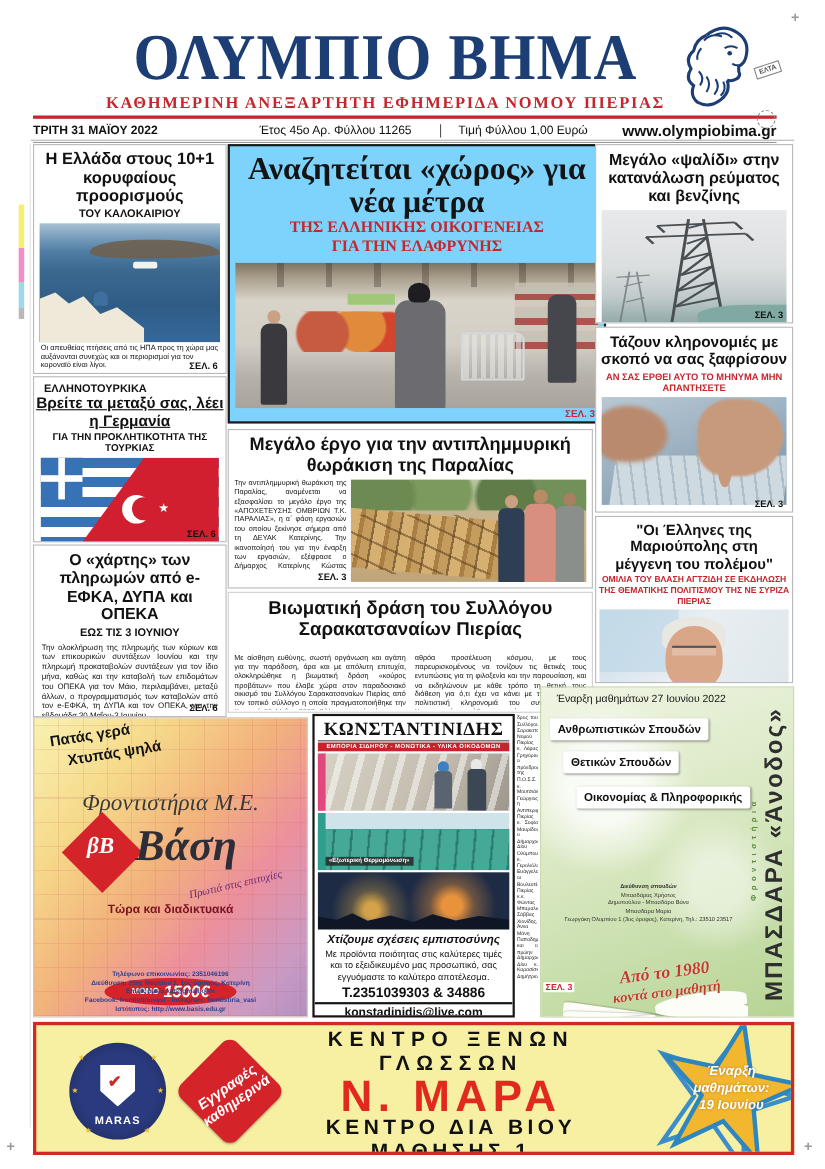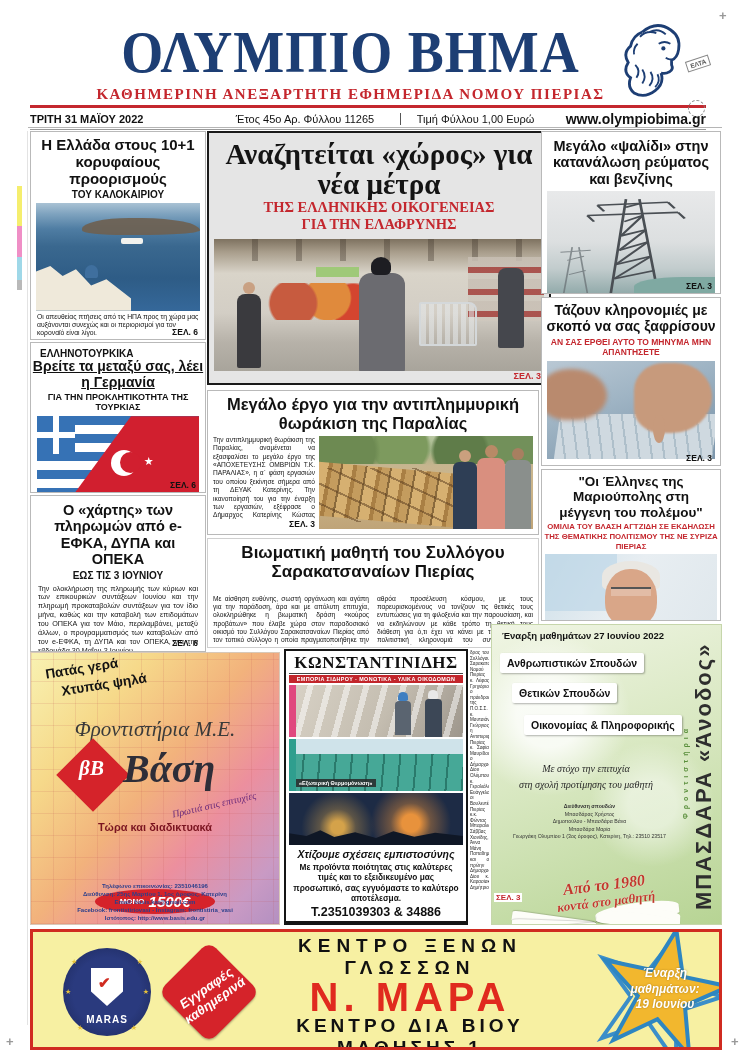--- a/index.html
+++ b/index.html
@@ -56,21 +56,21 @@
   #l2 .photo{margin:3px 6px 0;height:84px;}
   #l2 .pg{position:absolute;right:9px;bottom:2px;}
 
   #l3{left:30px;top:495px;width:176px;height:157px;}
   #l3 .ttl{font-size:14.5px;padding:6px 4px 0;}
   #l3 .sub{font-size:10px;margin-top:2px;}
   #l3 .body{font-size:7.2px;line-height:1.24;padding:4px 7px 0;}
   #l3 .pg{position:absolute;right:7px;bottom:3px;}
 
   
-  #cmain{position:absolute;left:207px;top:131px;width:344px;height:254px;background:#e5e5e5;
+  #cmain{position:absolute;left:207px;top:131px;width:344px;height:254px;background:#7dd3fc;
     border:2px solid #1a1a1a;overflow:hidden;}
   #cmain .ttl{font-family:"Liberation Serif",serif;font-size:29px;line-height:1.02;padding-top:7px;color:#141414;}
   #cmain .sub{font-family:"Liberation Serif",serif;font-size:14.5px;color:#c4272e;line-height:1.18;}
   #cmain .sub:first-of-type{margin-top:3px;}
   #cmain .photo{position:absolute;left:5px;right:5px;top:106px;height:132px;}
   #cmain .pg{position:absolute;right:8px;bottom:2px;font-size:9px;}
 
   #cflood{left:207px;top:390px;width:332px;height:145px;}
   #cflood .ttl{font-size:16.5px;padding-top:4px;}
   #cflood .row{position:absolute;left:5px;right:5px;top:45px;bottom:5px;}
@@ -234,30 +234,30 @@
                repeating-linear-gradient(180deg,transparent 0 9px,rgba(255,255,255,.35) 9px 10px);}
   .ph-k2 .lbl{position:absolute;left:6px;bottom:4px;background:rgba(40,40,40,.85);color:#fff;
     font-size:5.5px;padding:1px 4px;font-weight:bold;}
   .ph-k3{background:#1d2b45;}
   .ph-k3 .glow{position:absolute;inset:0;
     background:radial-gradient(circle at 70% 58%,#e8923c 0 7%,rgba(232,146,60,.4) 16%,transparent 32%),
                radial-gradient(circle at 28% 66%,#d4a24a 0 5%,rgba(212,162,74,.35) 14%,transparent 28%);}
   .ph-k3 .sky{position:absolute;left:0;right:0;bottom:0;height:38%;background:#0f1726;
     clip-path:polygon(0 100%,0 40%,10% 55%,18% 25%,26% 60%,38% 35%,50% 65%,60% 30%,72% 58%,84% 38%,100% 55%,100% 100%);}
   #ad-konst .motto{font-style:italic;font-weight:bold;font-size:10.5px;text-align:center;margin-top:3px;}
-  #ad-konst .body{font-weight:bold;font-size:8.3px;text-align:center;line-height:1.25;padding:2px 7px 0;}
+  #ad-konst .body{font-weight:normal;font-size:8.3px;text-align:center;line-height:1.25;padding:2px 7px 0;}
   #ad-konst .phone{font-weight:bold;font-size:12.5px;text-align:center;margin-top:2px;}
   #ad-konst .email{border-top:2px solid #151515;margin-top:2px;padding:2px 0;font-weight:bold;font-size:11px;text-align:center;}
 
   #ad-basdara{position:absolute;left:491px;top:624px;width:231px;height:301px;overflow:hidden;
     border:1px solid #c6d6ab;
     background:radial-gradient(circle at 25% 30%,rgba(255,255,255,.8) 0 12%,transparent 30%),
                radial-gradient(circle at 70% 60%,rgba(255,255,255,.5) 0 10%,transparent 26%),
                linear-gradient(160deg,#f0f5e4 0%,#d9e8c2 45%,#b7d494 100%);}
-  #ad-basdara .start{position:absolute;left:6px;top:5px;width:170px;text-align:center;font-weight:bold;font-size:9.5px;}
+  #ad-basdara .start{position:absolute;left:6px;top:5px;width:170px;text-align:center;font-weight:normal;font-size:9.5px;}
   #ad-basdara .prog{position:absolute;background:#fff;font-weight:bold;font-size:10.5px;padding:4px 7px;
     border-radius:2px;box-shadow:1px 1px 2px rgba(0,0,0,.3);white-space:nowrap;}
   #ad-basdara .p1{left:8px;top:28px;}
   #ad-basdara .p2{left:20px;top:58px;}
   #ad-basdara .p3{left:32px;top:90px;}
   #ad-basdara .script{position:absolute;left:4px;top:136px;width:180px;text-align:center;
     font-family:"Liberation Serif",serif;font-style:italic;font-size:10px;color:#2a2a2a;line-height:1.6;}
   #ad-basdara .staff{position:absolute;left:0px;top:178px;width:195px;text-align:center;font-size:5.2px;
     line-height:1.45;color:#333;}
   #ad-basdara .staff .st{font-weight:bold;}
@@ -401,21 +401,21 @@
       <div class="forms"></div>
       <div class="braces"></div>
       <div class="m1"></div>
       <div class="m2"></div>
       <div class="m3"></div>
     </div>
   </div>
 </article>
 
 <article id="csarak" class="box">
-  <div class="ttl">Βιωματική μαθητή του Συλλόγου Σαρακατσαναίων Πιερίας</div>
+  <div class="ttl">Βιωματική δράση του Συλλόγου Σαρακατσαναίων Πιερίας</div>
   <div class="cols">
     <div class="col just">Με αίσθηση ευθύνης, σωστή οργάνωση και αγάπη για την παράδοση, άρα και με απόλυτη επιτυχία, ολοκληρώθηκε η βιωματική δράση «κούρος προβάτων» που έλαβε χώρα στον παραδοσιακό οικισμό του Συλλόγου Σαρακατσαναίων Πιερίας από τον τοπικό σύλλογο η οποία πραγματοποιήθηκε την Κυριακή 22 Μαΐου 2022. Άλλωστε αυτό φάνηκε και από την</div>
     <div class="col just">αθρόα προσέλευση κόσμου, με τους παρευρισκομένους να τονίζουν τις θετικές τους εντυπώσεις για τη φιλοξενία και την παρουσίαση, και να εκδηλώνουν με κάθε τρόπο τη θετική τους διάθεση για ό,τι έχει να κάνει με την ανεκτίμητη πολιτιστική κληρονομιά του συναφιού μας. Χαιρετισμούς απηύθυναν ο πρόε-</div>
   </div>
 </article>
 <div id="sarak-strip">δρος του Συλλόγου Σαρακατσαναίων Νομού Πιερίας κ. Λέφας Γρηγόριος, ο πρόεδρος της Π.Ο.Σ.Σ. κ. Μουτσιάνας Γεώργιος, η Αντιπεριφερειάρχης Πιερίας κ. Σοφία Μαυρίδου, ο Δήμαρχος Δίου Ολύμπου κ. Γερολιόλιος Ευάγγελος οι Βουλευτές Πιερίας κ.κ. Φώντας Μπαραλιάκος, Σάββας Χιονίδης, Άννα Μάνη Παπαδημητρίου και ο πρώην Δήμαρχος Δίου κ. Καρασίσκος Δημήτριος.</div>
 <span id="sarak-pg">ΣΕΛ. 3</span>
 
 <article id="r1" class="box">
   <div class="ttl">Μεγάλο «ψαλίδι» στην κατανάλωση ρεύματος και βενζίνης</div>
@@ -507,24 +507,20 @@
   <div class="body">Με προϊόντα ποιότητας στις καλύτερες τιμές και το εξειδικευμένο μας προσωπικό, σας εγγυόμαστε το καλύτερο αποτέλεσμα.</div>
   <div class="phone">Τ.2351039303 &amp; 34886</div>
   <div class="email">konstadinidis@live.com</div>
 </aside>
 
 <aside id="ad-basdara">
   <div class="start">Έναρξη μαθημάτων 27 Ιουνίου 2022</div>
   <div class="prog p1">Ανθρωπιστικών Σπουδών</div>
   <div class="prog p2">Θετικών Σπουδών</div>
   <div class="prog p3">Οικονομίας &amp; Πληροφορικής</div>
-  <div class="script">
-    <div>Με στόχο την επιτυχία</div>
-    <div>στη σχολή προτίμησης του μαθητή</div>
-  </div>
   <div class="staff">
     <div class="st">Διεύθυνση σπουδών</div>
     <div>Μπασδάρας Χρήστος</div>
     <div>Δημοπούλου - Μπασδάρα Βάνα</div>
     <div>Μπασδάρα Μαρία</div>
     <div>Γεωργάκη Ολυμπίου 1 (3ος όροφος), Κατερίνη, Τηλ.: 23510 23517</div>
   </div>
   <div class="vert-small">Φροντιστήρια</div>
   <div class="vert-big">ΜΠΑΣΔΑΡΑ «Άνοδος»</div>
   <div class="book">

